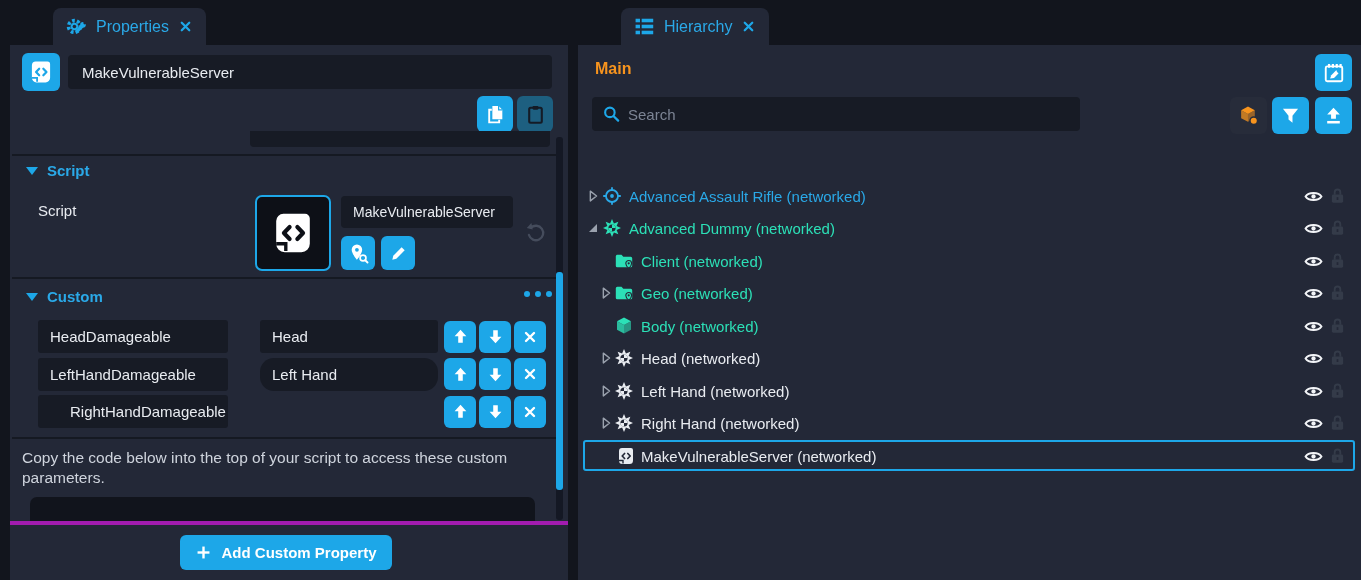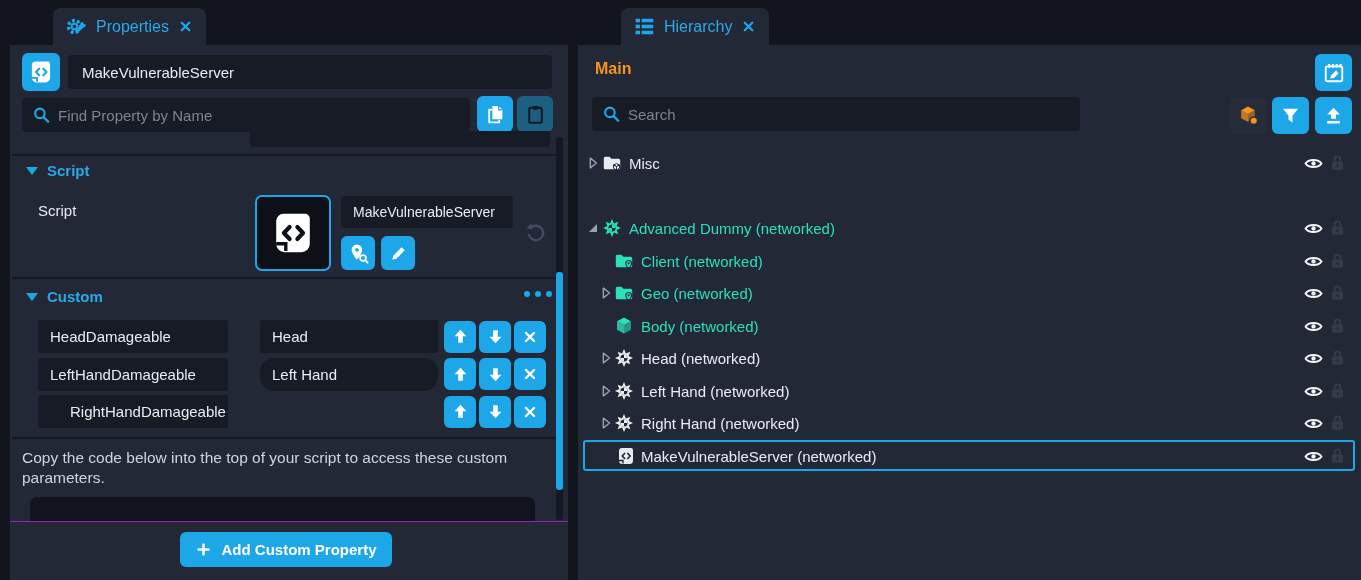--- a/index.html
+++ b/index.html
@@ -196,26 +196,20 @@
 
     <div class="btn" style="left:12px; top:8px; width:38px; height:38px; --cut:#1da7e8;">
       <svg width="26" height="26" style="color:#fff">
           <use href="#sym-scroll"></use>
         </svg>
     </div>
     <div class="field" style="left:58px; top:10px; width:484px; height:34px;">
       <input type="text" readonly="" style="padding-left: 14px;" value="MakeVulnerableServer">
     </div>
 
-    <div class="field" style="left:12px; top:53px; width:448px; height:34px;">
-      <svg class="mag" width="19" height="19">
-          <use href="#sym-search"></use>
-        </svg>
-      <input type="text" placeholder="Find Property by Name" style="">
-    </div>
     <button class="btn" style="left:467px; top:51px; width:36px; height:36px; --cut:#1da7e8;">
       <svg width="21" height="21">
           <use href="#sym-copy"></use>
         </svg>
     </button>
     <button class="btn paste" style="left:507px; top:51px; width:36px; height:36px;">
       <svg width="21" height="21">
           <use href="#sym-clipboard"></use>
         </svg>
     </button>
@@ -312,21 +306,21 @@
           <use href="#sym-cross"></use>
         </svg>
       </button>
 
     <div class="divider" style="top:392px;"></div>
 
     <div class="helptext">Copy the code below into the top of your script to access these custom parameters.</div>
 
     <div style="position:absolute; left:20px; top:452px; width:505px; height:24px; background:#11141c; border-radius:7px 7px 0 0;"></div>
 
-    <div style="position:absolute; left:0; top:476px; width:558px; height:45px; background:var(--panel); border-top:1px solid #a21caf;">
+    <div style="position:absolute; left:0; top:476px; width:558px; height:45px; background:var(--panel); border-top:4px solid #a21caf;">
       <button class="btn" style="left:170px; top:10px; width:212px; height:35px; gap:9px; font-weight:bold; font-size:15px; font-family:inherit;">
         <svg width="17" height="17">
             <use href="#sym-plus"></use>
           </svg>
         <span>Add Custom Property</span>
       </button>
     </div>
 
     <div class="scrolltrack">
       <div class="scrollthumb"></div>
@@ -368,36 +362,36 @@
       <svg width="21" height="21">
           <use href="#sym-funnel"></use>
         </svg>
     </button>
     <button class="btn" style="left:737px; top:52px; width:37px; height:37px;">
       <svg width="21" height="21">
           <use href="#sym-upload"></use>
         </svg>
     </button>
 
-    <div class="trow d0" style="top:102px;">
+
+    <div class="trow d0" style="top:135px;">
       <svg class="exp" width="16" height="16">
           <use href="#sym-tri-closed"></use>
         </svg>
-      <svg class="ric c-white" width="20" height="20" style="--cut:#232837">
-          <use href="#sym-folder-cube"></use>
-        </svg>
-      <span class="lbl c-white">Misc</span>
-      <svg class="eye" width="19" height="15">
-          <use href="#sym-eye"></use>
-        </svg>
-      <svg class="lock" width="15" height="17" style="--cut:#232837">
-          <use href="#sym-lock"></use>
-        </svg>
-    </div>
-
+      <svg class="ric c-blue" width="20" height="20">
+          <use href="#sym-target"></use>
+        </svg>
+      <span class="lbl c-blue">Advanced Assault Rifle (networked)</span>
+      <svg class="eye" width="19" height="15">
+          <use href="#sym-eye"></use>
+        </svg>
+      <svg class="lock" width="15" height="17" style="--cut:#232837">
+          <use href="#sym-lock"></use>
+        </svg>
+    </div>
 
     <div class="trow d0" style="top:167px;">
       <svg class="exp" width="16" height="16">
           <use href="#sym-tri-open"></use>
         </svg>
       <svg class="ric c-teal" width="20" height="20" style="--cut:#232837">
           <use href="#sym-burst"></use>
         </svg>
       <span class="lbl c-teal">Advanced Dummy (networked)</span>
       <svg class="eye" width="19" height="15">

